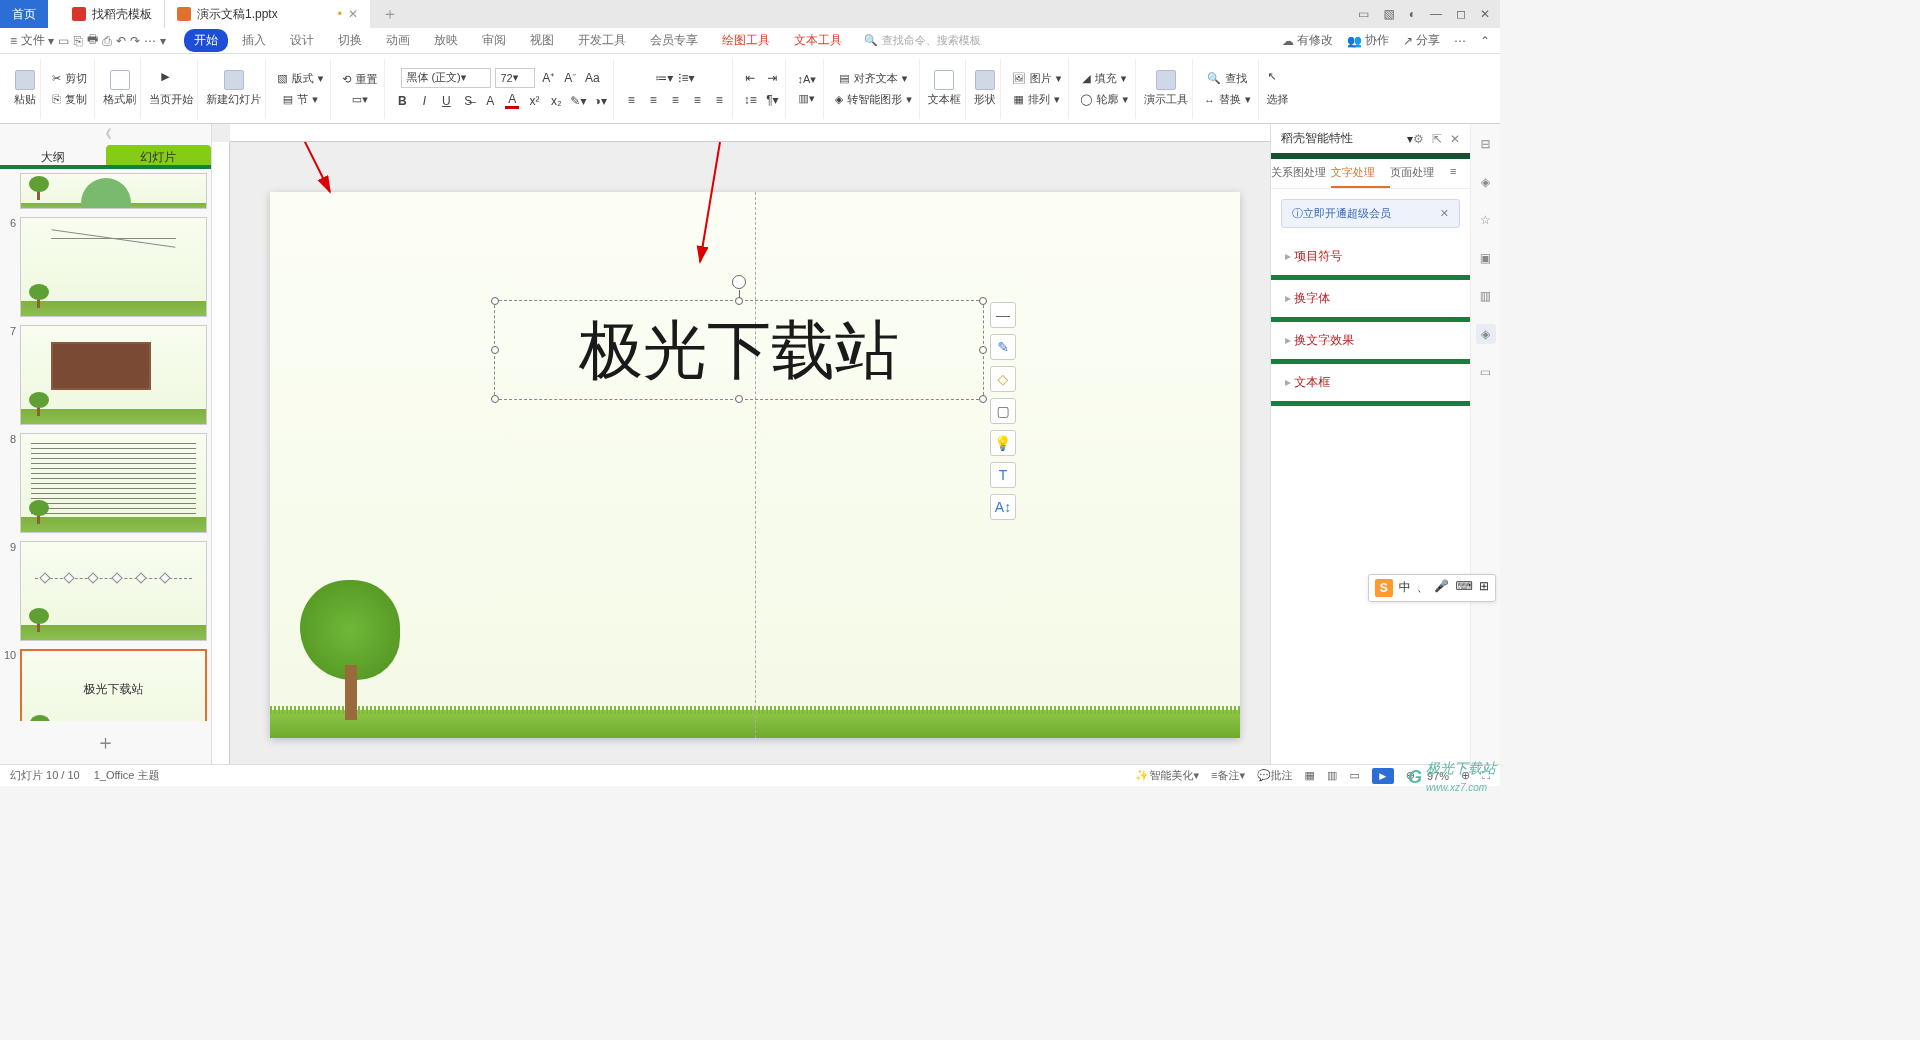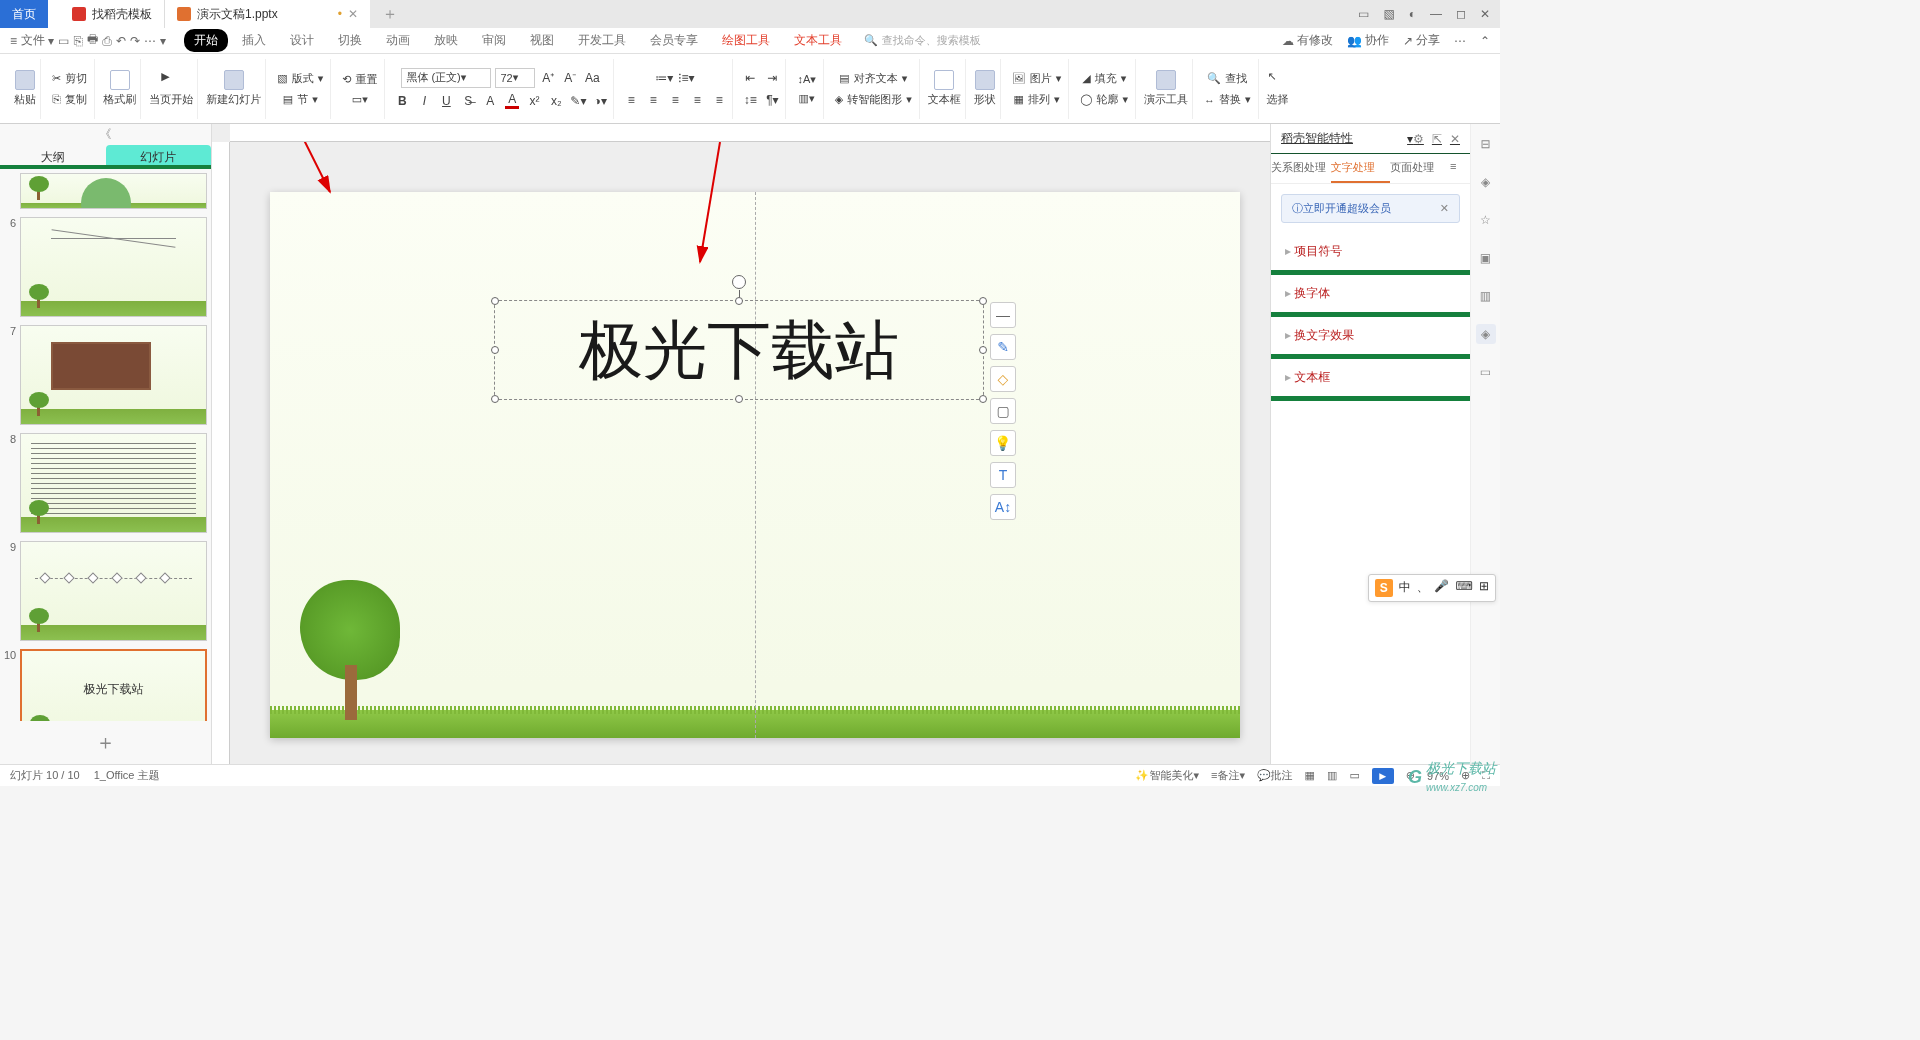--- a/index.html
+++ b/index.html
@@ -13,21 +13,21 @@
 .tab-doc { background: #fff; color: #333; }
 .tab-ico { width: 14px; height: 14px; margin-right: 6px; display: inline-block; }
 .tab-close { margin-left: 6px; color: #999; }
 .tab-plus { padding: 0 12px; color: #999; font-size: 16px; }
 .win-controls { margin-left: auto; display: flex; gap: 14px; padding-right: 10px; color: #666; font-size: 12px; }
 .qitem { color: #666; cursor: pointer; display:flex; align-items:center; gap:3px;}
 
 
 .menubar { height: 26px; background: #fff; display: flex; align-items: center; padding: 0 10px; border-bottom: 1px solid #e0e0e0; gap: 4px; }
 .mtab { padding: 3px 10px; font-size: 12px; color: #737373; cursor: pointer; border-radius: 10px; }
-.mtab.active { background: #000000; color: #fff; }
+.mtab.active { background: #1d4ed8; color: #fff; }
 .mtab.tool { color: #e33e2b; }
 .menusearch { margin-left: 8px; color: #aaa; font-size: 11px; display:flex; align-items:center; gap:4px;}
 .menuright { margin-left: auto; display: flex; gap: 14px; color: #666; }
 
 
 .ribbon { height: 70px; background: #fff; border-bottom: 1px solid #d0d0d0; display: flex; align-items: center; padding: 0 10px; gap: 4px; font-size: 11px; color: #444; }
 .rgrp { display: flex; flex-direction: column; align-items: center; gap: 2px; padding: 2px 4px; border-right:1px solid #eee; height:60px; justify-content:center;}
 .rgrp.noborder{border-right:none;}
 .rico { width: 20px; height: 20px; background: #d0d8e8; border: 1px solid #b0bcd6; border-radius: 2px; }
 .rbtn { display: flex; align-items: center; gap: 4px; padding: 1px 3px; cursor: pointer; }
@@ -37,21 +37,21 @@
 .fontbox.w1{width:90px;}
 .fontbox.w2{width:40px;}
 .fmtbtn{width:18px;height:18px;display:flex;align-items:center;justify-content:center;cursor:pointer;font-size:12px;}
 .colorstrip{height:3px;background:#c00;width:14px;}
 
 
 .main { display: flex; height: calc(100% - 28px - 26px - 26px - 70px - 22px); background: #eee; }
 .thumbs { width: 212px; background: #f8f8f8; border-right: 1px solid #ddd; display: flex; flex-direction: column; }
 .thumbtabs { display: flex; border-bottom: 4px solid #15803d; height:24px;}
 .ttab { flex: 1; text-align: center; padding: 4px; font-size: 12px; cursor: pointer; }
-.ttab.active { background: #5eead4; border-radius:4px 4px 0 0;}
+.ttab.active { background: #84cc16; border-radius:4px 4px 0 0;}
 .thumblist { flex: 1; overflow-y: auto; padding: 4px; }
 .thumb { display: flex; margin-bottom: 8px; }
 .tnum { width: 16px; font-size: 11px; color: #666; text-align: right; padding-right: 4px; }
 .tprev { flex: 1; height: 100px; background: linear-gradient(to bottom, #f8fdf0 0%, #f0f8e0 85%, #7fb040 85%, #8cc050 100%); border: 1px solid #ccc; position: relative; overflow:hidden;}
 .tprev.sel { border: 2px solid #e07030; }
 .ttree{position:absolute;bottom:8px;left:8px;width:20px;height:24px;}
 .ttree::before{content:'';position:absolute;bottom:0;left:8px;width:3px;height:10px;background:#8b6033;}
 .ttree::after{content:'';position:absolute;bottom:8px;left:0;width:20px;height:16px;background:#5fa035;border-radius:50%;}
 .addslide{text-align:center;padding:8px;font-size:20px;color:#888;cursor:pointer;}
 
@@ -70,21 +70,21 @@
 .handle { width: 8px; height: 8px; background: #fff; border: 1px solid #666; border-radius: 50%; position: absolute; }
 .rothandle{width:14px;height:14px;border:1px solid #666;border-radius:50%;position:absolute;top:-26px;left:50%;transform:translateX(-50%);background:#fff;}
 .rothandle::before{content:'';position:absolute;top:14px;left:50%;width:1px;height:12px;background:#666;}
 .floattools{position:absolute;left:720px;top:110px;display:flex;flex-direction:column;gap:6px;}
 .ftool{width:26px;height:26px;background:#fff;border:1px solid #ccc;border-radius:3px;display:flex;align-items:center;justify-content:center;font-size:14px;color:#666;cursor:pointer;}
 
 .notes{height:30px;background:#fff;border-top:1px solid #ccc;display:flex;align-items:center;padding:0 14px;color:#999;font-size:12px;}
 
 
 .rpanel { width: 200px; background: #fff; border-left: 1px solid #ddd; display: flex; flex-direction: column; font-size: 12px; }
-.rphead{display:flex;align-items:center;padding:6px 10px;border-bottom:1px solid #14532d;text-decoration:underline;}
+.rphead{display:flex;align-items:center;padding:6px 10px;border-bottom:6px solid #14532d;}
 .rphead .title{flex:1;}
 .rphead .icons{display:flex;gap:8px;color:#888;}
 .rptabs{display:flex;border-bottom:1px solid #eee;}
 .rptab{flex:1;text-align:left;padding:6px 0;cursor:pointer;color:#666;font-size:11px;}
 .rptab.active{color:#e07030;border-bottom:2px solid #e07030;}
 .rpad{background:#eef3fb;border:1px solid #cdd9ec;border-radius:3px;margin:10px;padding:6px 10px;display:flex;align-items:center;color:#3a67b7;font-size:11px;}
 .rpad .x{margin-left:auto;color:#888;cursor:pointer;}
 .rpitem{padding:10px 14px;border-bottom:5px solid #15803d;cursor:pointer;color:#b91c1c;}
 .rpitem::before{content:'▸ ';color:#aaa;}
 

